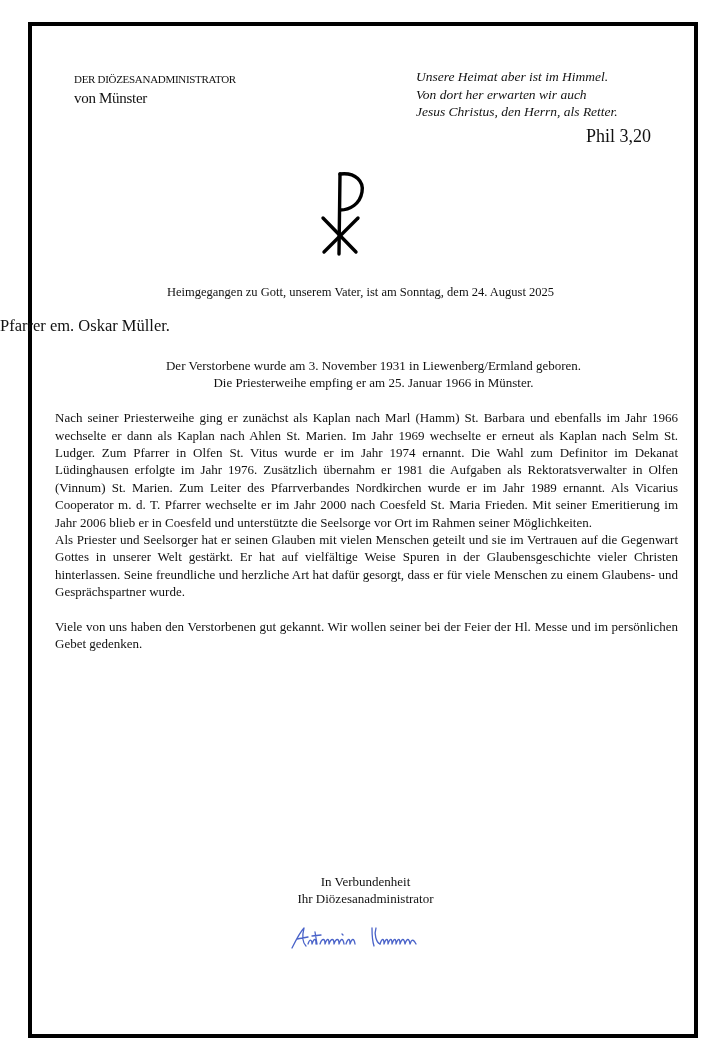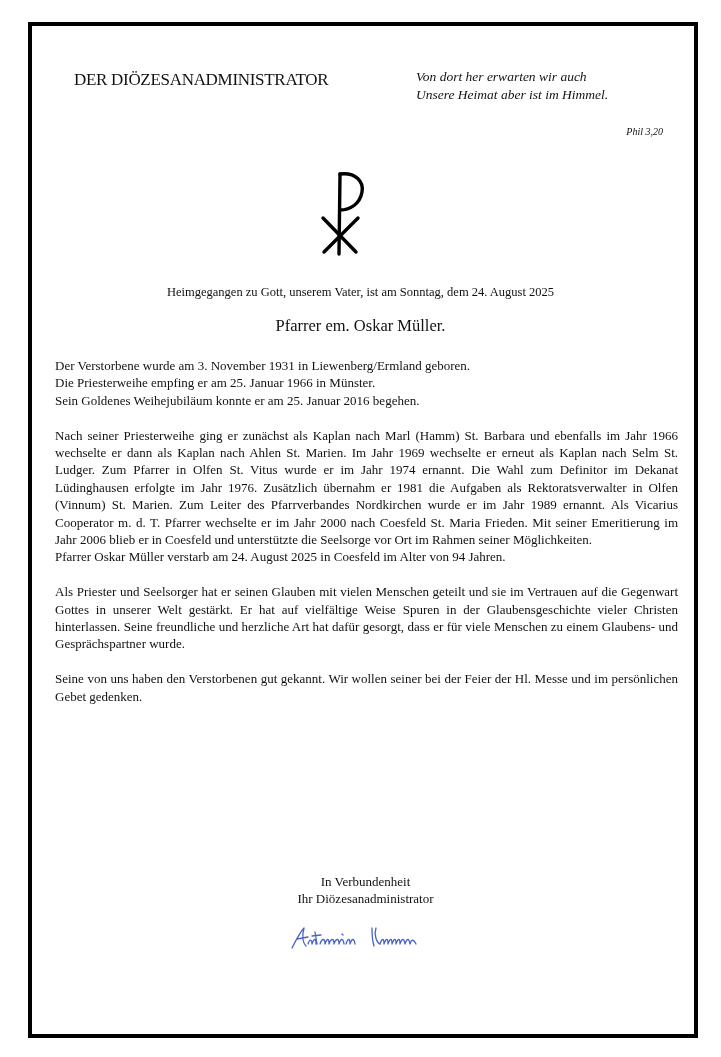--- a/index.html
+++ b/index.html
@@ -1,70 +1,70 @@
 <!DOCTYPE html>
 <html><head>
   <meta charset="utf-8">
   <style>
     html, body { margin: 0; padding: 0; background: #ffffff; }
     body { width: 721px; height: 1057px; position: relative; overflow: hidden;
            font-family: "Liberation Serif", "DejaVu Serif", serif; color: #111; }
     .frame { position: absolute; left: 28px; top: 22px; width: 662px; height: 1008px;
              border: 4px solid #000; background: #fff; }
     .hdr-left { position: absolute; left: 74px; top: 70px; font-size: 15px; line-height: 19px; letter-spacing: -0.3px; }
-    .hdr-left .l1 { font-size: 17px; }
+    .hdr-left .l1 { font-size: 11px; }
     .hdr-right { position: absolute; left: 416px; top: 68px; font-style: italic; font-size: 13.5px; line-height: 17.5px; }
-    .hdr-ref { position: absolute; right: 58px; top: 126px; font-style: italic; font-size: 10px; }
+    .hdr-ref { position: absolute; right: 70px; top: 126px; font-size: 18px; }
     .chirho { position: absolute; left: 318px; top: 168px; width: 50px; height: 90px; }
     .heim { position: absolute; left: 0; width: 721px; top: 285px; text-align: center; font-size: 12.5px; }
-    .name { position: absolute; left: 0; width: 721px; top: 316px; text-align: center; font-size: 16.5px; }
+    .name { position: absolute; left: 0; width: 721px; top: 316px; font-size: 16.5px; }
     .body { position: absolute; left: 55px; width: 623px; top: 357px; font-size: 13px; line-height: 17.4px; text-align: justify; }
     .body p { margin: 0 0 17.4px 0; }
     .body p.tight { margin: 0; }
-    .body .line { display: block; text-align: left; }
+    .body .line { display: block; text-align: center; margin-left: 14px; }
     .closing { position: absolute; left: 0; width: 731px; top: 873px; text-align: center; font-size: 13px; line-height: 17.4px; }
     .signature { position: absolute; left: 288px; top: 922px; width: 160px; height: 30px; }
   </style>
 </head>
 <body>
 
 <div class="frame"></div>
 
 <div class="hdr-left">
   <div class="l1">DER DIÖZESANADMINISTRATOR</div>
+  <div>von Münster</div>
 </div>
 
 <div class="hdr-right">
+  <div>Unsere Heimat aber ist im Himmel.</div>
   <div>Von dort her erwarten wir auch</div>
-  <div>Unsere Heimat aber ist im Himmel.</div>
+  <div>Jesus Christus, den Herrn, als Retter.</div>
 </div>
 <div class="hdr-ref">Phil 3,20</div>
 
 <svg class="chirho" viewBox="0 0 50 90">
   <g fill="none" stroke="#000" stroke-width="3.4" stroke-linecap="round">
     <path d="M22 6 L21 86"></path>
     <path d="M22 6 C38 4 46 14 44 24 C42 36 32 42 22 42"></path>
     <path d="M5 50 L38 84"></path>
     <path d="M40 50 L6 84"></path>
   </g>
 </svg>
 
 <div class="heim">Heimgegangen zu Gott, unserem Vater, ist am Sonntag, dem 24. August 2025</div>
 <div class="name">Pfarrer em. Oskar Müller.</div>
 
 <div class="body">
   <p>
     <span class="line">Der Verstorbene wurde am 3. November 1931 in Liewenberg/Ermland geboren.</span>
     <span class="line">Die Priesterweihe empfing er am 25. Januar 1966 in Münster.</span>
-    <span class="line">Sein Goldenes Weihejubiläum konnte er am 25. Januar 2016 begehen.</span>
   </p>
   <p class="tight">Nach seiner Priesterweihe ging er zunächst als Kaplan nach Marl (Hamm) St. Barbara und ebenfalls im Jahr 1966 wechselte er dann als Kaplan nach Ahlen St. Marien. Im Jahr 1969 wechselte er erneut als Kaplan nach Selm St. Ludger. Zum Pfarrer in Olfen St. Vitus wurde er im Jahr 1974 ernannt. Die Wahl zum Definitor im Dekanat Lüdinghausen erfolgte im Jahr 1976. Zusätzlich übernahm er 1981 die Aufgaben als Rektoratsverwalter in Olfen (Vinnum) St. Marien. Zum Leiter des Pfarrverbandes Nordkirchen wurde er im Jahr 1989 ernannt. Als Vicarius Cooperator m. d. T. Pfarrer wechselte er im Jahr 2000 nach Coesfeld St. Maria Frieden. Mit seiner Emeritierung im Jahr 2006 blieb er in Coesfeld und unterstützte die Seelsorge vor Ort im Rahmen seiner Möglichkeiten.</p>
-  <p>Pfarrer Oskar Müller verstarb am 24. August 2025 in Coesfeld im Alter von 94 Jahren.</p>
   <p>Als Priester und Seelsorger hat er seinen Glauben mit vielen Menschen geteilt und sie im Vertrauen auf die Gegenwart Gottes in unserer Welt gestärkt. Er hat auf vielfältige Weise Spuren in der Glaubensgeschichte vieler Christen hinterlassen. Seine freundliche und herzliche Art hat dafür gesorgt, dass er für viele Menschen zu einem Glaubens- und Gesprächspartner wurde.</p>
-  <p>Seine von uns haben den Verstorbenen gut gekannt. Wir wollen seiner bei der Feier der Hl. Messe und im persönlichen Gebet gedenken.</p>
+  <p>Viele von uns haben den Verstorbenen gut gekannt. Wir wollen seiner bei der Feier der Hl. Messe und im persönlichen Gebet gedenken.</p>
 </div>
 
 <div class="closing">
   <div>In Verbundenheit</div>
   <div>Ihr Diözesanadministrator</div>
 </div>
 
 <svg class="signature" viewBox="0 0 160 30">
   <g fill="none" stroke="#4a63c9" stroke-width="1.3" stroke-linecap="round" stroke-linejoin="round">
     <path d="M4 26 C8 18 12 10 16 6 C14 14 14 20 18 24 M9 17 L20 15"></path>

